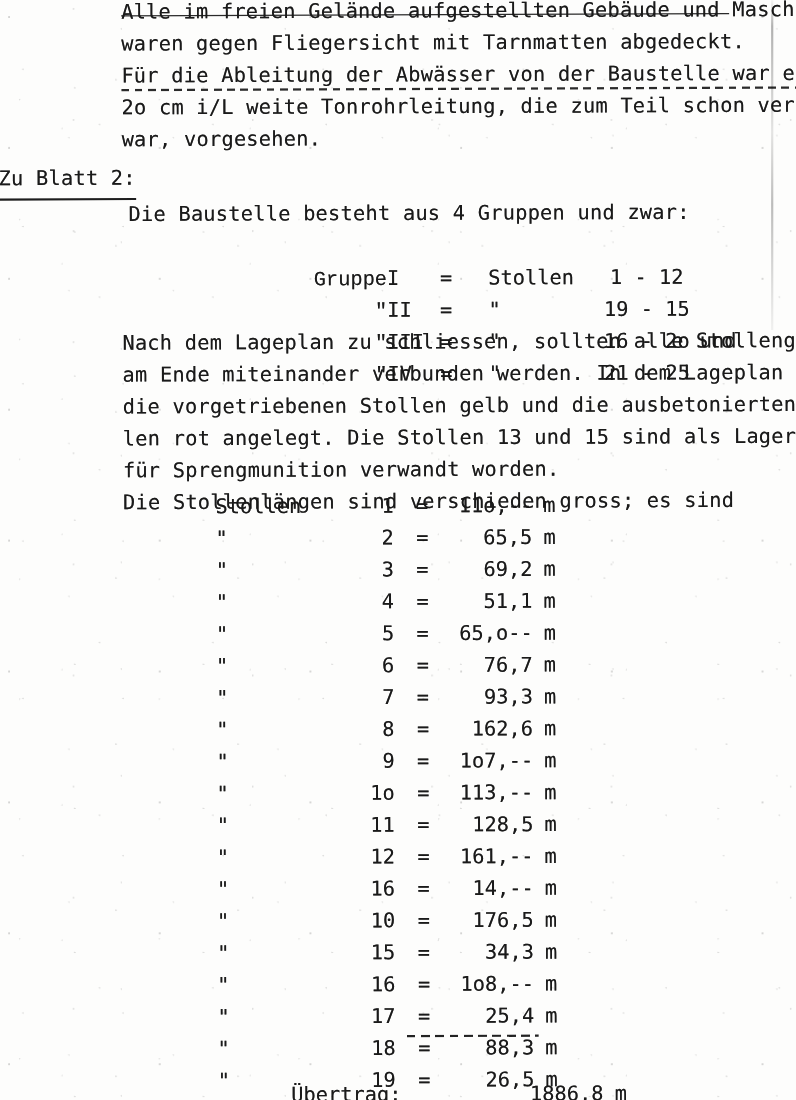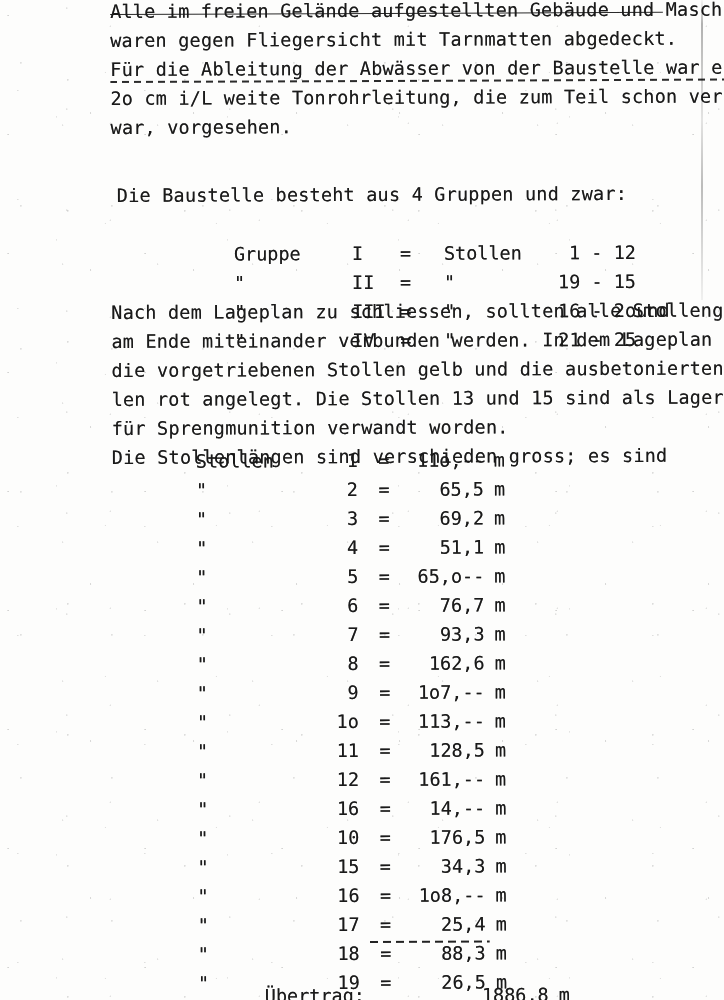--- a/index.html
+++ b/index.html
@@ -104,25 +104,25 @@
     font-size: 18.5px;
     white-space: pre;
   }
   .c-label { display: inline-block; width: 108px; text-align: left; }
   .c-num   { display: inline-block; width: 54px;  text-align: right; }
   .c-eq    { display: inline-block; width: 52px;  text-align: center; }
   .c-val   { display: inline-block; width: 74px;  text-align: right; }
   .c-unit  { display: inline-block; width: 34px;  text-align: left; padding-left: 10px; }
 
   
-  .g-name { display: inline-block; width: 118px; text-align: left; }
+  .g-name { display: inline-block; width: 118px; text-align: right; font-family: Liberation Mono, monospace; }
   .g-rom  { display: inline-block; width: 48px;  text-align: left; }
   .g-eq   { display: inline-block; width: 44px;  text-align: left; }
   .g-obj  { display: inline-block; width: 96px;  text-align: left; }
-  .g-rng  { display: inline-block; width: 96px;  text-align: right; }
+  .g-rng  { display: inline-block; width: 96px;  text-align: center; }
   .g-tail { display: inline-block; }
 
   .sum-rule {
     position: absolute;
     left: 368px;
     top: 941px;
     width: 120px;
     height: 2px;
     background-image: repeating-linear-gradient(to right,
       #222 0 8px, transparent 8px 13px);
@@ -139,20 +139,23 @@
  <div id="skew">
 
   <div class="blk" style="left:112px; top:-4px;">
     <div class="ln ink strike-through">Alle im freien Gelände aufgestellten Gebäude und Maschinen</div>
     <div class="ln ink">waren gegen Fliegersicht mit Tarnmatten abgedeckt.</div>
     <div class="ln ink dash-under">Für die Ableitung der Abwässer von der Baustelle war eine</div>
     <div class="ln ink">2o cm i/L weite Tonrohrleitung, die zum Teil schon verlegt</div>
     <div class="ln ink">war, vorgesehen.</div>
   </div>
 
+  <div class="blk" style="left:0px; top:150px;">
+    <span class="ln ink u-solid">Zu Blatt 2:</span>
+  </div>
 
   <div class="blk" style="left:118px; top:180px;">
     <div class="ln ink">Die Baustelle besteht aus 4 Gruppen und zwar:</div>
   </div>
 
   <div class="tbl" style="left:168px; top:210px;">
     <div class="row ink">
       <span class="g-name">Gruppe</span><span class="g-rom">I</span><span class="g-eq">=</span><span class="g-obj">Stollen</span><span class="g-rng">1 - 12</span><span class="g-tail"></span>
     </div>
     <div class="row ink">

